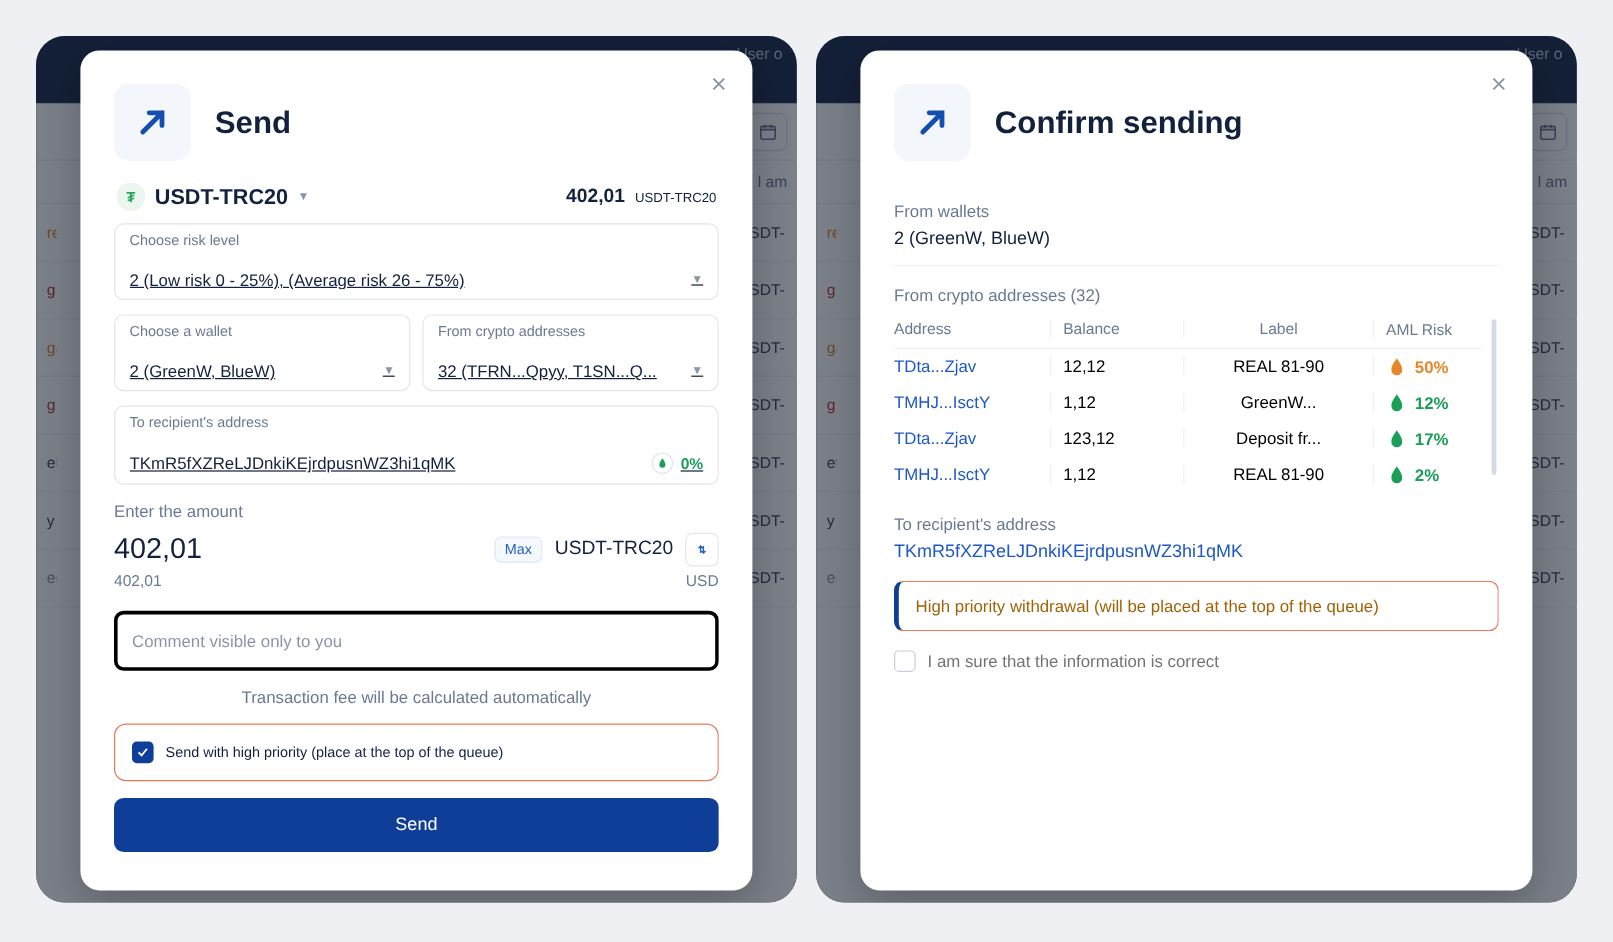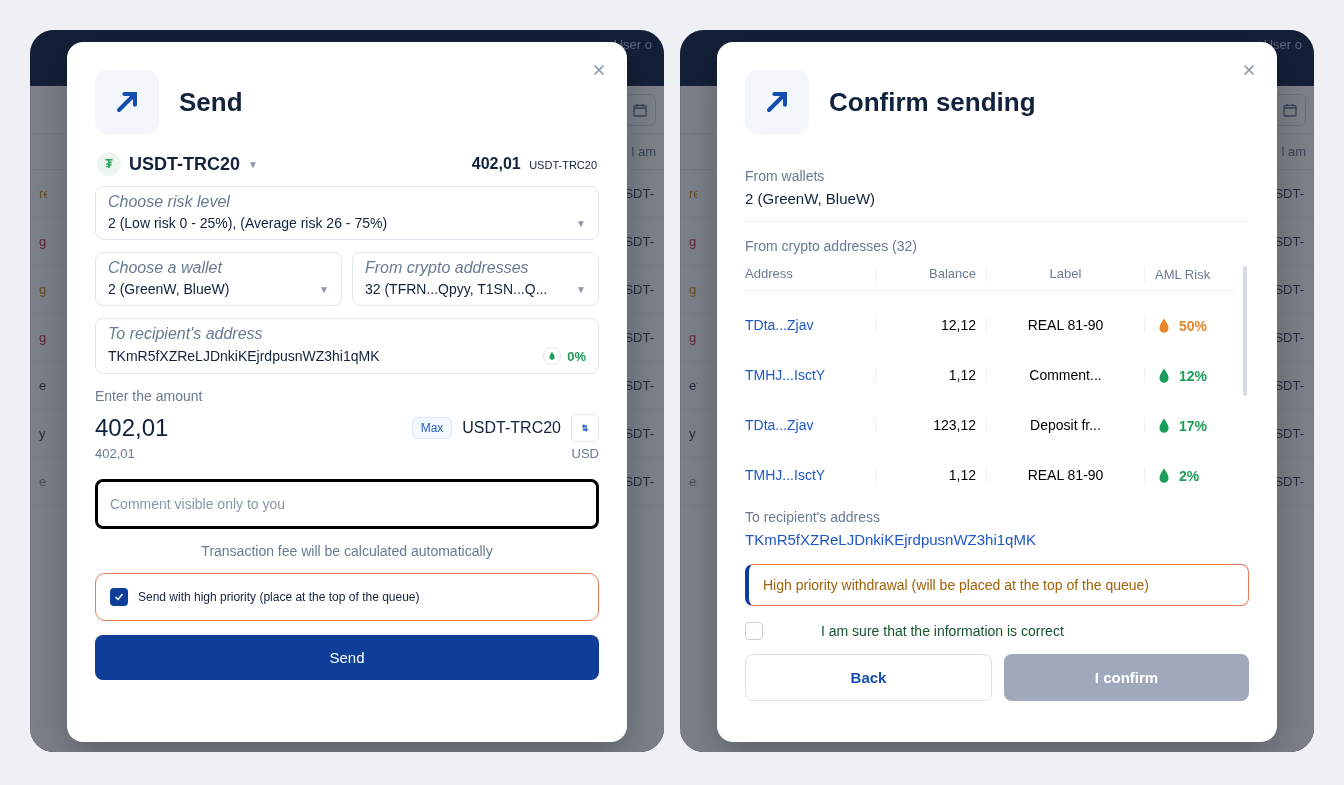--- a/index.html
+++ b/index.html
@@ -91,22 +91,22 @@
 }
 .token-right { color: #12213c; font-weight: 600; font-size: 16px; }
 .token-right .unit { font-weight: 500; font-size: 11px; color: #12213c; margin-left: 4px; }
 .chev { color: #8a96a8; font-size: 10px; }
 
 .field-group { margin-bottom: 12px; }
 .fld {
   border: 1px solid #e1e5ed; border-radius: 8px; padding: 6px 12px 8px 12px; position: relative;
   background: #fff;
 }
-.fld-label { font-size: 16px; color: #6a7a92; font-style: italic; }
-.fld-value { font-size: 14px; color: #12213c; display: flex; align-items: center; justify-content: space-between; margin-top: 4px;}
+.fld-label { font-size: 12px; color: #6a7a92; }
+.fld-value { font-size: 14px; color: #12213c; display: flex; align-items: center; justify-content: space-between; margin-top: 18px; text-decoration: underline;}
 .fld-value .main { flex: 1; overflow: hidden; text-overflow: ellipsis; white-space: nowrap; }
 .fld .dd { color: #8a96a8; font-size: 10px; padding-left: 8px; }
 .row2 { display: flex; gap: 10px; }
 .row2 > * { flex: 1; }
 .risk-pill { display: flex; align-items: center; gap: 6px; font-size: 13px; font-weight: 600; }
 .risk-drop { width: 18px; height: 18px; border-radius: 50%; border: 1px solid #e1e5ed; display: flex; align-items: center; justify-content: center; }
 .risk-drop svg { width: 10px; height: 10px; }
 .ok { color: #1a9e58; }
 
 .section-label { font-size: 14px; color: #6a7a92; margin: 14px 0 10px 0; }
@@ -145,23 +145,23 @@
   padding: 14px; font-size: 15px; font-weight: 500; margin-top: 14px; cursor: pointer;
 }
 
 
 .kv-label { font-size: 14px; color: #6a7a92; margin-top: 16px; }
 .kv-value { font-size: 15px; color: #12213c; margin-top: 6px; }
 .addr-link { color: #1e57c7; }
 .divider { height: 1px; background: #eef0f4; margin: 14px 0; }
 .tbl { position: relative; }
 .tbl-head { display: flex; font-size: 13px; color: #6a7a92; border-bottom: 1px solid #eef0f4; padding-bottom: 8px;}
-.tbl-row  { display: flex; font-size: 14px; padding: 6px 0; margin-top: 20px; }
+.tbl-row  { display: flex; font-size: 14px; padding: 6px 0; }
 .c-addr { width: 120px; }
-.c-bal  { width: 90px; text-align: right; }
+.c-bal  { width: 90px; }
 .c-lab  { flex: 1; padding: 0 10px; white-space: nowrap; overflow: hidden; text-overflow: ellipsis; text-align: center; }
 .c-aml  { width: 80px; display: flex; align-items: center; gap: 6px; }
 .c-aml .pct { font-weight: 600; }
 .flame { width: 18px; height: 18px; }
 .flame.green svg { color: #1a9e58; }
 .flame.orange svg { color: #e6872a; }
 .pct.green { color: #1a9e58; }
 .pct.orange { color: #e6872a; }
 .tbl-scroll { width: 4px; background: #d6dbe3; border-radius: 2px; position: absolute; right: -12px; top: 0; height: 130px; }
 .hsep { width: 1px; background: #eef0f4; height: 16px; margin: 0 10px; }
@@ -460,21 +460,21 @@
                         </svg>
       </span>
       <span class="pct orange">50%</span>
     </div>
                   </div>
                   <div class="tbl-row">
     <div class="c-addr addr-link">TMHJ...IsctY</div>
     <span class="hsep"></span>
     <div class="c-bal">1,12</div>
     <span class="hsep"></span>
-    <div class="c-lab">Comment...</div>
+    <div class="c-lab">GreenW...</div>
     <span class="hsep"></span>
     <div class="c-aml">
       <span class="flame green">
         <svg viewBox="0 0 24 24" fill="currentColor">
                           <path d="M12 2C8 8 6 11 6 15a6 6 0 0012 0c0-4-2-7-6-13z"></path>
                         </svg>
       </span>
       <span class="pct green">12%</span>
     </div>
                   </div>
@@ -515,26 +515,22 @@
             </div>
           </div>
 
           <div class="kv-label" style="margin-top:18px;">To recipient's address</div>
           <div class="kv-value addr-link">TKmR5fXZReLJDnkiKEjrdpusnWZ3hi1qMK</div>
 
           <div class="callout">High priority withdrawal (will be placed at the top of the queue)</div>
 
           <div class="confirm-chk-row">
             <span class="chk-empty"></span>
-            <span style="font-size:14px; color:#14532d;margin-left:48px;">I am sure that the information is correct</span>
-          </div>
-
-
-          <div class="btn-row">
-            <button class="btn-secondary">Back</button>
-            <button class="btn-disabled">I confirm</button>
-          </div>
+            <span style="font-size:14px; color:#737373;">I am sure that the information is correct</span>
+          </div>
+
+
         </div>
       </div>
     </div>
   </div>
 
 </div>
 
 </body></html>

